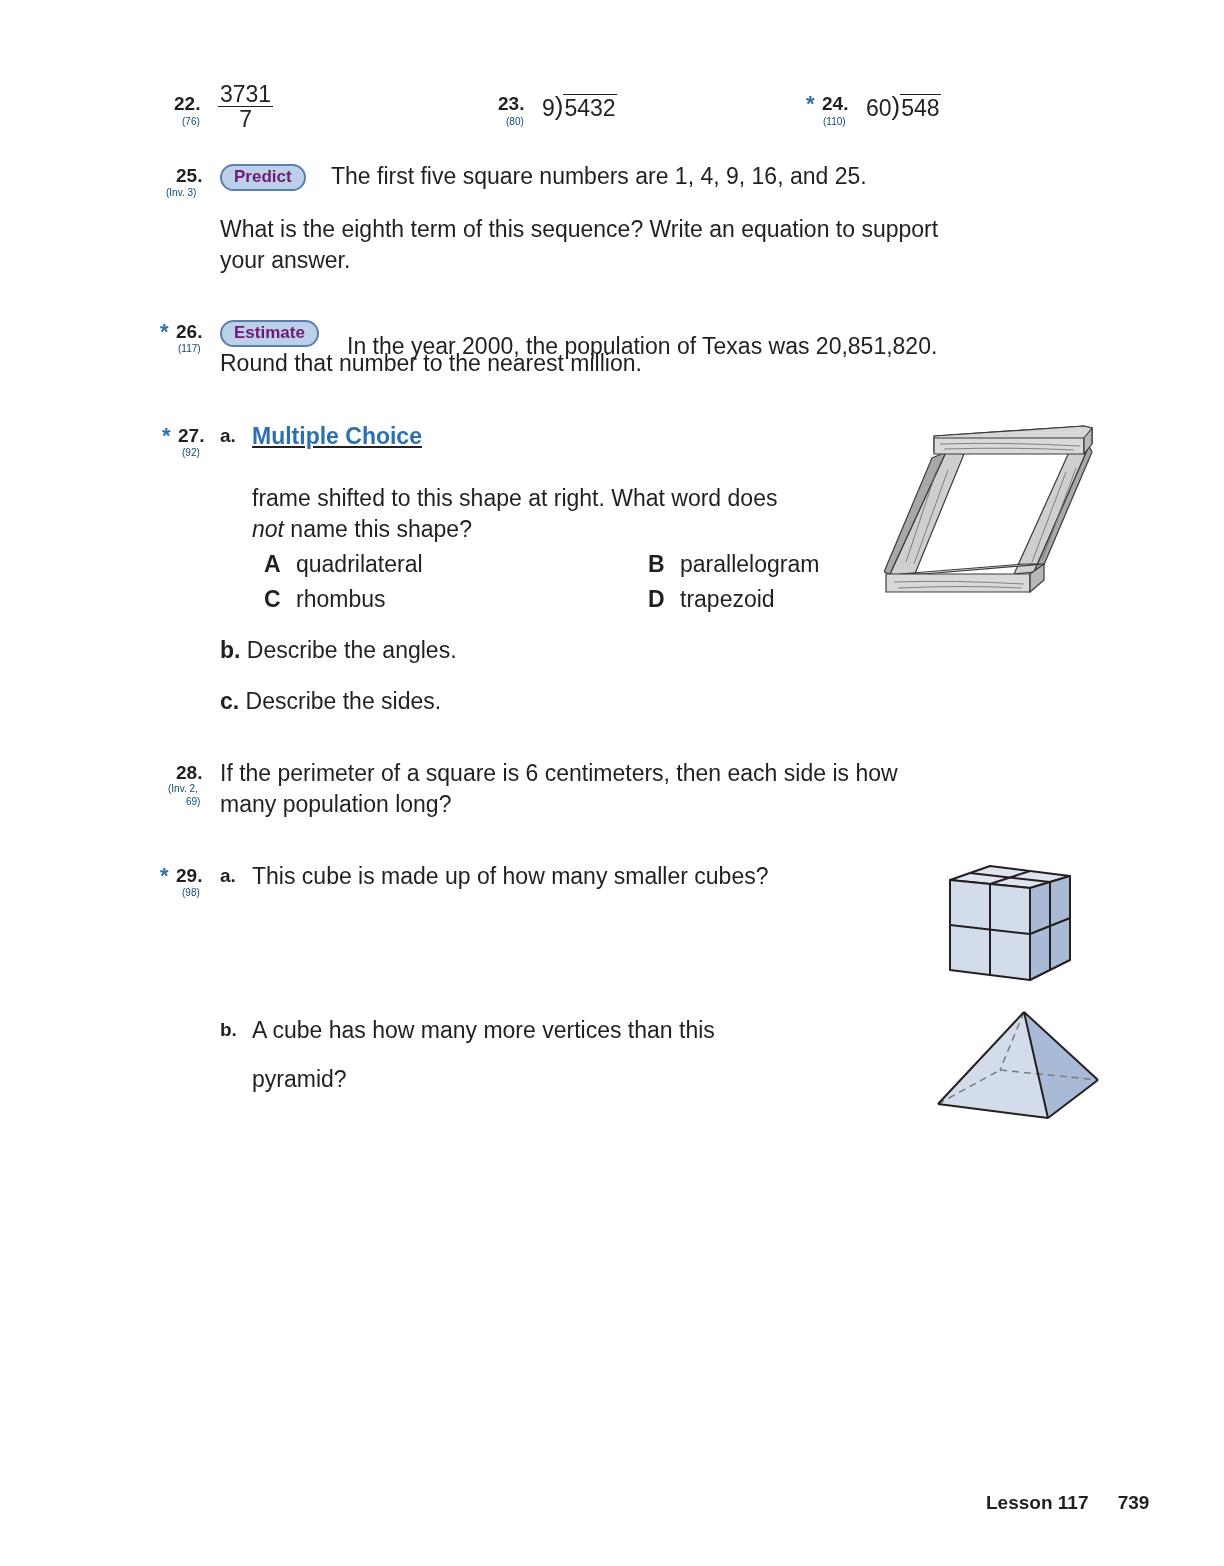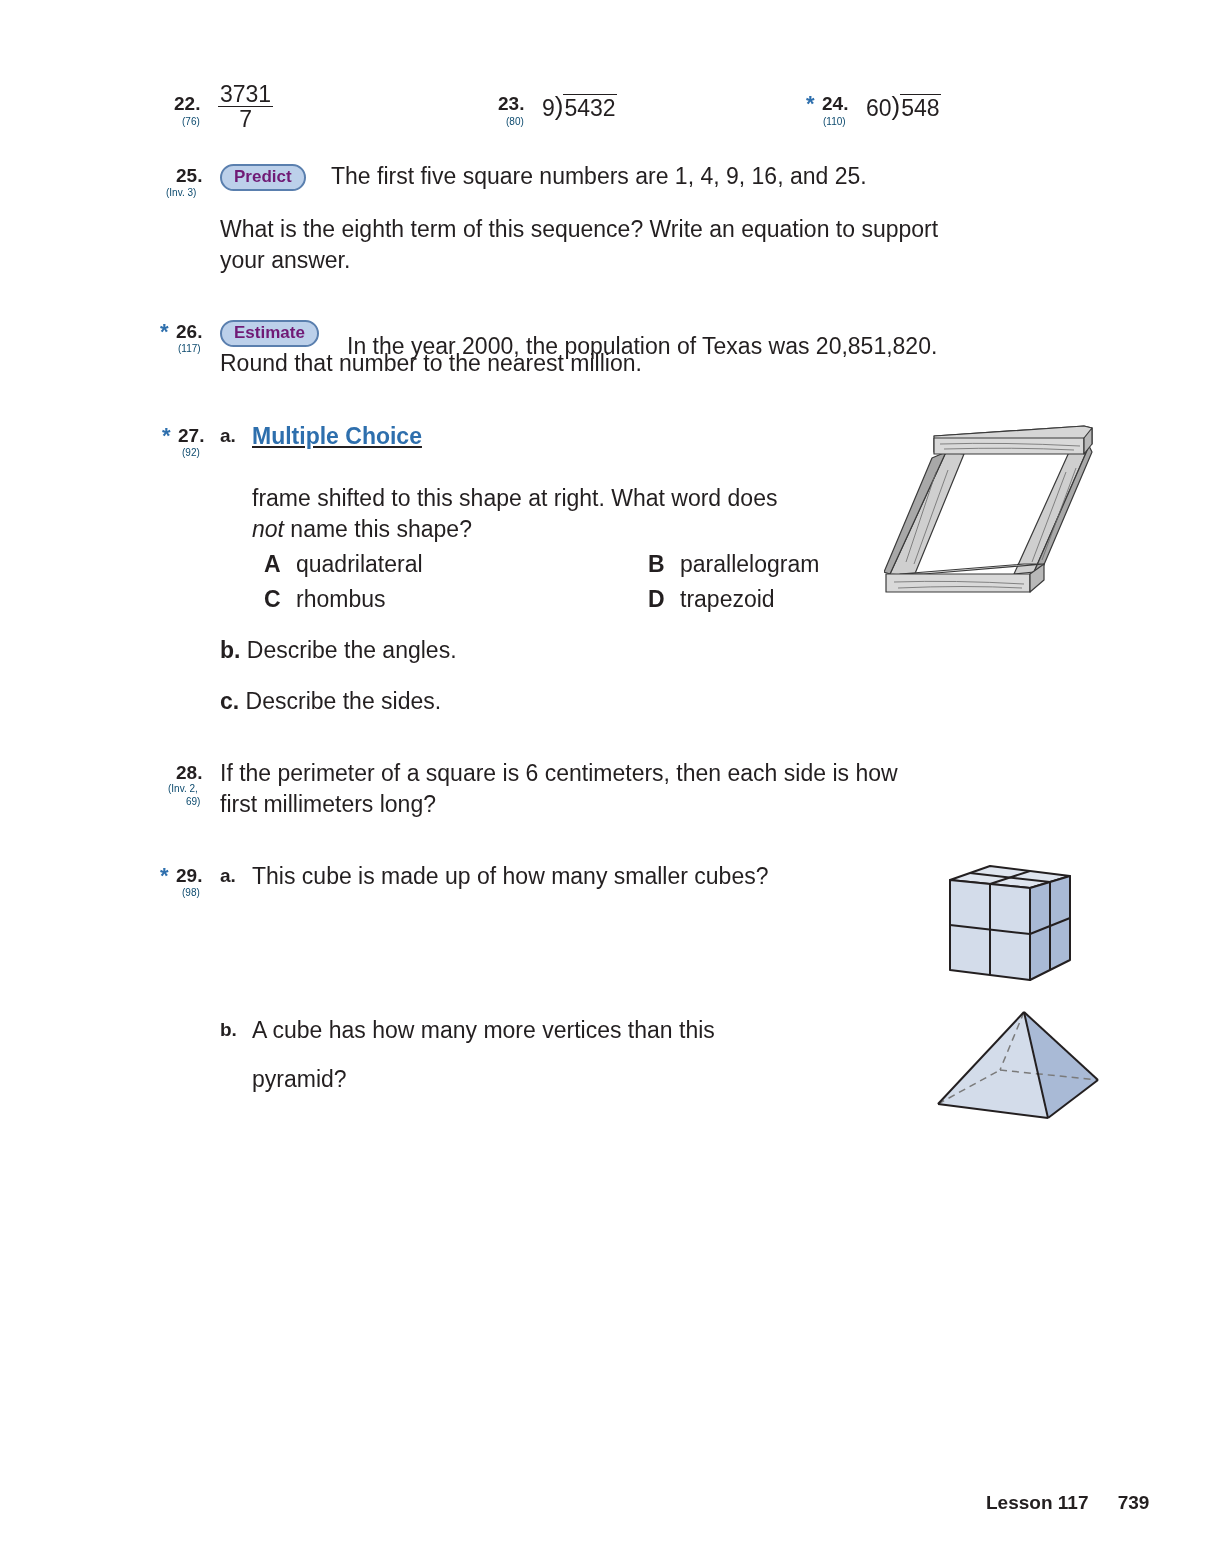--- a/index.html
+++ b/index.html
@@ -114,21 +114,21 @@
     <path d="M182,50 L148,140"></path>
       <path d="M192,46 L158,138"></path>
   </g>
 </svg>
 
 <div class="abs" style="left:160px; top:757px; width:900px;">
   <span class="num abs" style="left:16px; top:5px;">28.</span>
   <span class="ref abs" style="left:8px; top:26px;">(Inv. 2,</span>
   <span class="ref abs" style="left:26px; top:39px;">69)</span>
   <span class="txt abs" style="left:60px; top:1px; white-space:nowrap;">If the perimeter of a square is 6 centimeters, then each side is how</span>
-  <span class="txt abs" style="left:60px; top:32px; white-space:nowrap;">first millimeters long?</span>
+  <span class="txt abs" style="left:60px; top:32px; white-space:nowrap;">many population long?</span>
 </div>
 
 <div class="abs" style="left:160px; top:860px; width:900px; height:230px;">
   <span class="star abs" style="left:0; top:3px;">*</span>
   <span class="num abs" style="left:16px; top:5px;">29.</span>
   <span class="ref abs" style="left:22px; top:27px;">(98)</span>
   <span class="num abs" style="left:60px; top:5px;">a.</span>
   <span class="txt abs" style="left:92px; top:1px; white-space:nowrap;">This cube is made up of how many smaller cubes?</span>
   <span class="num abs" style="left:60px; top:159px;">b.</span>
   <span class="txt abs" style="left:92px; top:155px; white-space:nowrap;">A cube has how many more vertices than this</span>

